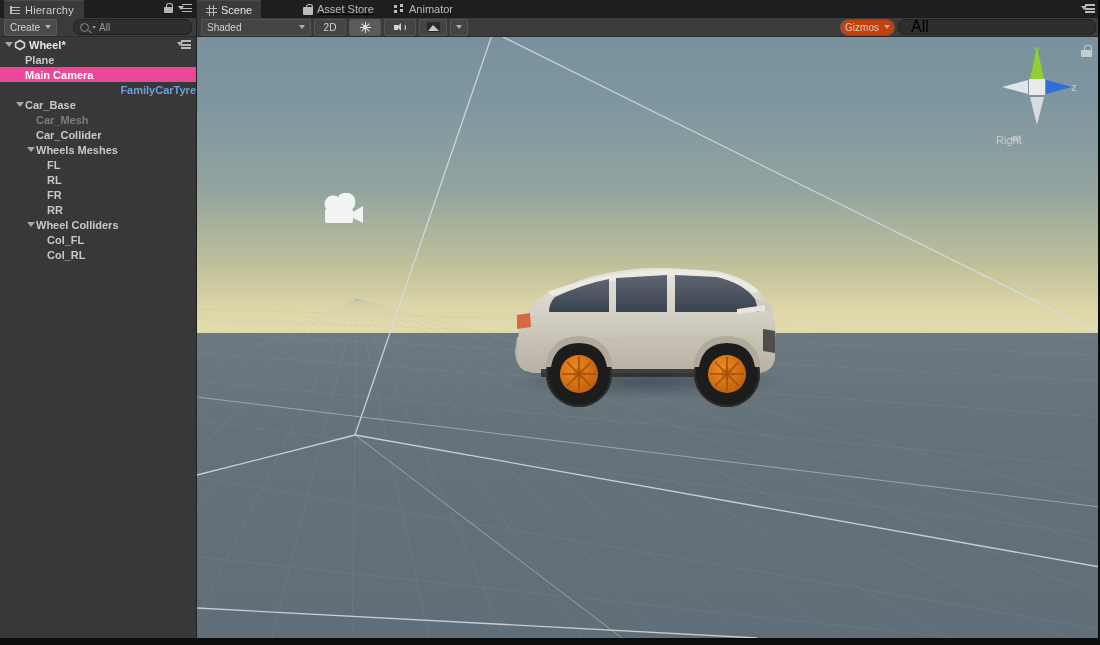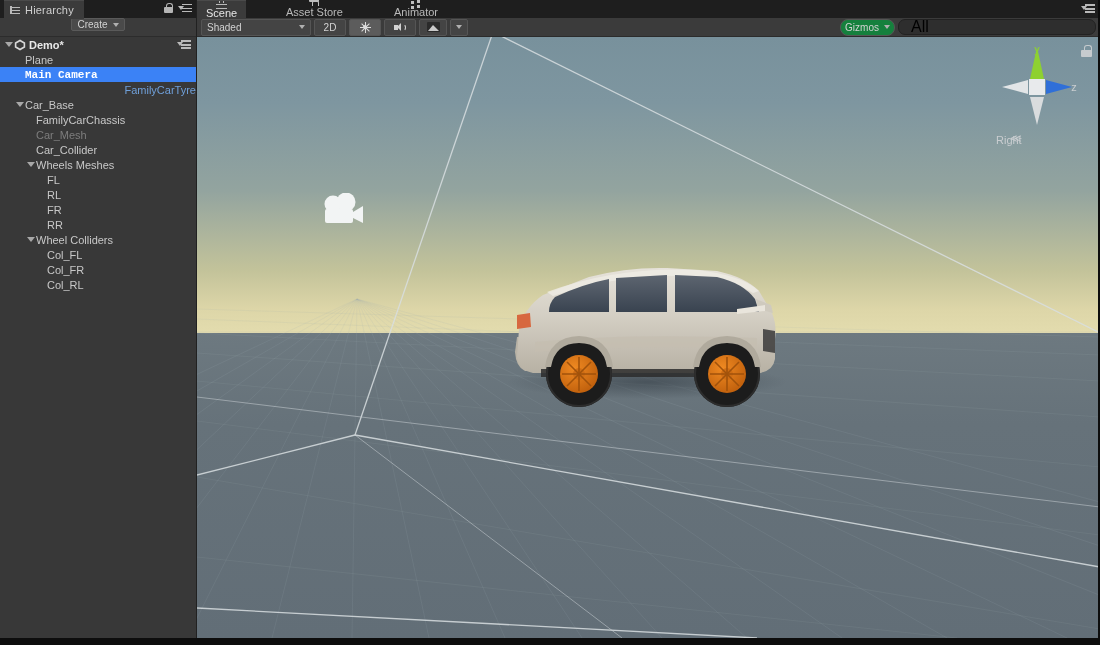--- a/index.html
+++ b/index.html
@@ -29,49 +29,49 @@
   .lock-ic .shk{position:absolute;left:2px;top:0;width:5px;height:5px;border:1.4px solid #b5b5b5;
                 border-bottom:none;border-radius:3px 3px 0 0;}
   .lock-ic .bdy{position:absolute;left:0;bottom:0;width:9px;height:6px;background:#b5b5b5;border-radius:1px;}
   .burger{width:14px;height:9px;position:relative;}
   .burger .ln{position:absolute;right:0;width:10px;height:1.5px;background:#b9b9b9;}
   .burger .ln:nth-child(1){top:1px;} .burger .ln:nth-child(2){top:4px;} .burger .ln:nth-child(3){top:7px;}
   .burger .car{position:absolute;left:0;top:2px;width:0;height:0;border-left:3px solid transparent;
                border-right:3px solid transparent;border-top:4px solid #b9b9b9;}
 
   .hier-toolbar{height:18px;background:#3b3b3b;display:flex;align-items:center;padding:0 4px;gap:16px;
-                border-bottom:1px solid #2c2c2c;flex-direction:column;}
+                border-bottom:1px solid #2c2c2c;}
   .create-btn{height:15px;display:flex;align-items:center;gap:5px;padding:0 5px;
               background:#4a4a4a;border:1px solid #5a5a5a;border-radius:2px;font-size:10px;color:#d2d2d2;}
   .srch{flex:1;height:14px;background:#2e2e2e;border:1px solid #222;border-radius:7px;
         display:flex;align-items:center;padding:0 6px;gap:3px;}
   .srch .mag{width:7px;height:7px;border:1.3px solid #8d8d8d;border-radius:50%;position:relative;flex:0 0 auto;}
   .srch .mag::after{content:"";position:absolute;right:-3px;bottom:-2px;width:3.5px;height:1.3px;
                     background:#8d8d8d;transform:rotate(45deg);}
   .srch .txt{font-size:10px;color:#9a9a9a;}
   .srch .xcar{width:0;height:0;border-left:2.5px solid transparent;border-right:2.5px solid transparent;
               border-top:3.5px solid #8d8d8d;}
 
   .hier-list{position:absolute;left:0;top:37px;right:0;bottom:0;background:#383838;overflow:hidden;}
-  .hrow{height:15px;display:flex;align-items:center;font-size:11px;color:#c8c8c8;white-space:nowrap;}
-  .hrow.sel{background:#3b82f6;color:#fff;font-weight:bold;font-family:Liberation Mono, monospace;}
+  .hrow{height:15px;display:flex;align-items:center;font-size:11px;color:#c8c8c8;white-space:nowrap;font-weight:bold;}
+  .hrow.sel{background:#ec4899;color:#fff;font-weight:bold;}
   .hrow.root{color:#e8e8e8;font-weight:bold;}
   .hrow.prefab{color:#6f9fd8;justify-content:flex-end;}
   .hrow.dim{color:#7d7d7d;}
   .tri{width:10px;flex:0 0 auto;display:flex;align-items:center;justify-content:center;}
   .tri.open::before{content:"";width:0;height:0;border-left:4px solid transparent;
                     border-right:4px solid transparent;border-top:5px solid #a8a8a8;}
   .unity-ic{width:12px;height:12px;margin-right:3px;flex:0 0 auto;position:relative;}
   .unity-ic svg{display:block;}
   .hrow .menu-mini{margin-left:auto;margin-right:5px;}
 
   
   .scene{position:absolute;left:197px;top:0;right:0;height:638px;background:#393939;}
   .scene-tabbar{position:relative;height:18px;background:#1e1e1e;}
-  .stab{position:absolute;top:0;height:18px;display:flex;align-items:center;gap:4px;padding:0 9px;flex-direction:column;}
+  .stab{position:absolute;top:0;height:18px;display:flex;align-items:center;gap:4px;padding:0 9px;}
   .stab .lbl{font-size:11px;color:#b9b9b9;}
   .stab.active{background:#3b3b3b;border-top:1px solid #4a4a4a;}
   .stab.active .lbl{color:#e6e6e6;}
   .grid-ic{width:11px;height:11px;position:relative;}
   .grid-ic span{position:absolute;background:#b9b9b9;}
   .grid-ic .h1{left:0;right:0;height:1.3px;top:3px;} .grid-ic .h2{left:0;right:0;height:1.3px;top:7px;}
   .grid-ic .v1{top:0;bottom:0;width:1.3px;left:3px;} .grid-ic .v2{top:0;bottom:0;width:1.3px;left:7px;}
   .store-ic{width:10px;height:11px;position:relative;}
   .store-ic .bg{position:absolute;left:0;bottom:0;width:10px;height:8px;background:#bdbdbd;border-radius:1px;}
   .store-ic .hd{position:absolute;left:2.5px;top:0;width:5px;height:5px;border:1.4px solid #bdbdbd;
@@ -98,21 +98,21 @@
   .spk{width:12px;height:11px;position:relative;}
   .spk .bx{position:absolute;left:0;top:3px;width:4px;height:5px;background:#d2d2d2;}
   .spk .cn{position:absolute;left:3px;top:1px;width:0;height:0;border-top:4.5px solid transparent;
            border-bottom:4.5px solid transparent;border-right:4px solid #d2d2d2;}
   .spk .w{position:absolute;border:1.2px solid #d2d2d2;border-radius:50%;border-left-color:transparent;
           border-top-color:transparent;border-bottom-color:transparent;}
   .spk .w1{left:6px;top:2.5px;width:4px;height:5px;}
   .fx{width:13px;height:10px;background:#2a2a2a;border-radius:1px;position:relative;overflow:hidden;}
   .fx::after{content:"";position:absolute;left:1px;bottom:1px;width:0;height:0;
              border-left:5px solid transparent;border-right:6px solid transparent;border-bottom:6px solid #c9c9c9;}
-  .gizmos-dd{height:15px;background:#15803d;border:1px solid #555;border-radius:8px;display:flex;
+  .gizmos-dd{height:15px;background:#c2410c;border:1px solid #555;border-radius:8px;display:flex;
              align-items:center;gap:5px;padding:0 4px;font-size:10px;color:#d2d2d2;}
   .scn-srch{width:184px;height:14px;background:#2e2e2e;border:1px solid #222;border-radius:7px;
             display:flex;align-items:center;padding:0 6px;gap:3px;}
 
   
   .viewport{position:absolute;left:0;top:37px;right:0;bottom:0;overflow:hidden;background:#5d6a70;}
   .sky{position:absolute;left:0;top:0;right:0;height:296px;
        background:linear-gradient(to bottom,#78919c 0%,#7e96a0 22%,#93a49f 52%,#c3c39a 79%,#ddd6a8 92%,#e3dcae 100%);}
   .ground{position:absolute;left:0;top:296px;right:0;bottom:0;
           background:linear-gradient(to bottom,#6d7980 0%,#66727a 30%,#626e77 100%);}
@@ -188,21 +188,21 @@
     <div class="hier-list" id="hier-list">
         <div class="hrow root">
           <span style="width: 4px; flex: 0 0 auto;"></span>
           <span class="tri open"></span>
           <span class="unity-ic">
             <svg viewBox="0 0 12 12" width="12" height="12">
               <polygon points="6,0.6 11.2,3.4 11.2,8.6 6,11.4 0.8,8.6 0.8,3.4" fill="#d8d8d8"></polygon>
               <polygon points="6,2.4 9.6,4.4 9.6,7.6 6,9.6 2.4,7.6 2.4,4.4" fill="#3a3a3a"></polygon>
             </svg>
           </span>
-          <span>Demo*</span>
+          <span>Wheel*</span>
           <span class="burger menu-mini">
             <span class="car"></span>
             <span class="ln"></span>
             <span class="ln"></span>
             <span class="ln"></span>
           </span>
         </div>
         <div class="hrow">
           <span style="width: 15px; flex: 0 0 auto;"></span>
           <span class="tri"></span>
@@ -216,25 +216,20 @@
         <div class="hrow prefab">
           <span style="width: 15px; flex: 0 0 auto;"></span>
           <span class="tri"></span>
           <span>FamilyCarTyre</span>
         </div>
         <div class="hrow">
           <span style="width: 15px; flex: 0 0 auto;"></span>
           <span class="tri open"></span>
           <span>Car_Base</span>
         </div>
-        <div class="hrow">
-          <span style="width: 26px; flex: 0 0 auto;"></span>
-          <span class="tri"></span>
-          <span>FamilyCarChassis</span>
-        </div>
         <div class="hrow dim">
           <span style="width: 26px; flex: 0 0 auto;"></span>
           <span class="tri"></span>
           <span>Car_Mesh</span>
         </div>
         <div class="hrow">
           <span style="width: 26px; flex: 0 0 auto;"></span>
           <span class="tri"></span>
           <span>Car_Collider</span>
         </div>
@@ -265,25 +260,20 @@
         </div>
         <div class="hrow">
           <span style="width: 26px; flex: 0 0 auto;"></span>
           <span class="tri open"></span>
           <span>Wheel Colliders</span>
         </div>
         <div class="hrow">
           <span style="width: 37px; flex: 0 0 auto;"></span>
           <span class="tri"></span>
           <span>Col_FL</span>
-        </div>
-        <div class="hrow">
-          <span style="width: 37px; flex: 0 0 auto;"></span>
-          <span class="tri"></span>
-          <span>Col_FR</span>
         </div>
         <div class="hrow">
           <span style="width: 37px; flex: 0 0 auto;"></span>
           <span class="tri"></span>
           <span>Col_RL</span>
         </div>
       </div>
   </div>
 
   <div class="vline"></div>
@@ -293,21 +283,21 @@
     <div class="scene-tabbar">
       <div class="stab active" style="left:0;">
         <span class="grid-ic">
           <span class="h1"></span>
             <span class="h2"></span>
             <span class="v1"></span>
             <span class="v2"></span>
         </span>
         <span class="lbl">Scene</span>
       </div>
-      <div class="stab" style="left:80px;">
+      <div class="stab" style="left:97px;text-decoration:underline;">
         <span class="store-ic">
             <span class="bg"></span>
             <span class="hd"></span>
           </span>
         <span class="lbl">Asset Store</span>
       </div>
       <div class="stab" style="left:188px;">
         <span class="anim-ic">
             <i></i>
             <i></i>

